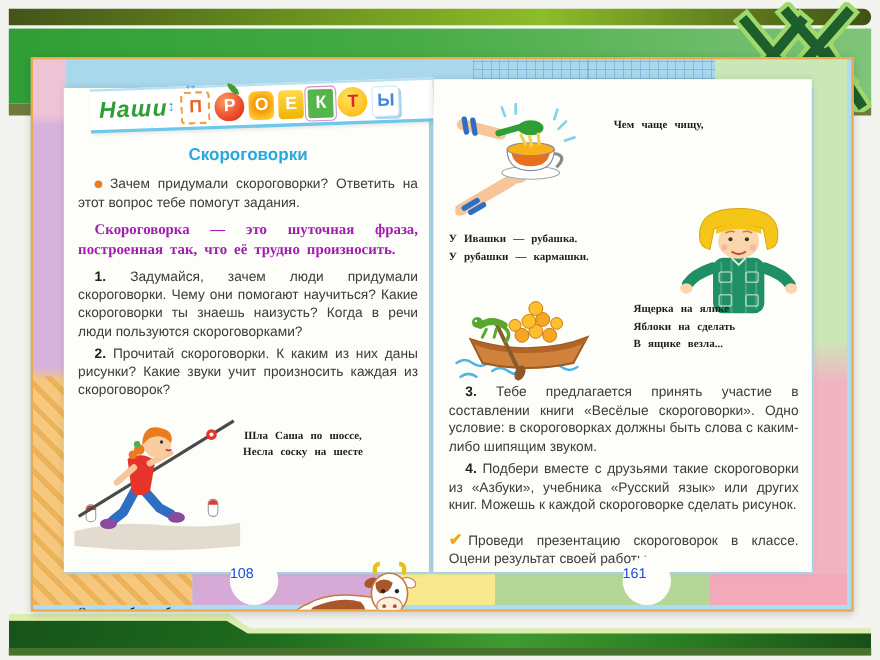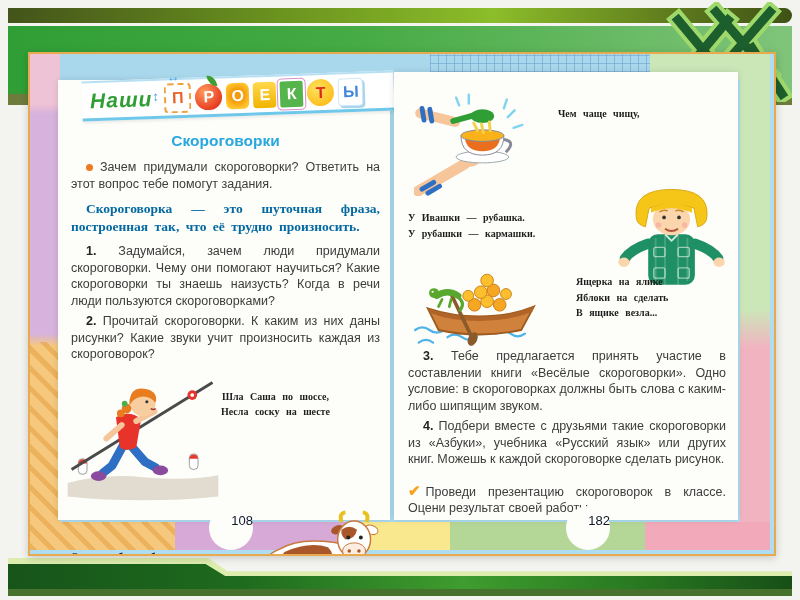--- a/index.html
+++ b/index.html
@@ -34,21 +34,21 @@
   .m-right{position:absolute;left:710px;top:0;width:30px;height:496px;
     background:linear-gradient(to bottom,#cbe7b8 0 255px,#f2b3c1 295px);}
   .m-bottom{position:absolute;left:0;top:468px;width:740px;height:28px;display:flex;}
   .mb-orange{width:145px;background:#f5c87e;
     background-image:repeating-linear-gradient(45deg,rgba(224,150,50,.45) 0 5px,rgba(0,0,0,0) 5px 14px);}
   .mb-violet{width:185px;background:#d6a9d6;}
   .mb-yellow{width:90px;background:#f9e88d;}
   .mb-green{width:195px;background:#b4d798;}
   .mb-pink{flex:1;background:#f2a9ba;}
   .pn-circle{position:absolute;top:452px;width:44px;height:44px;border-radius:50%;background:#fdfdfa;
-    z-index:4;text-align:right;font-size:13px;color:#0f172a;padding-top:7px;box-sizing:border-box;}
+    z-index:4;text-align:left;font-size:13px;color:#1d4ed8;padding-top:7px;box-sizing:border-box;}
   .pn-left{left:179px;} .pn-right{left:536px;}
   
   .page{position:absolute;background:#fdfdfa;z-index:2;box-shadow:0 0 6px rgba(0,0,0,.12);}
   .page-left{left:28px;top:26px;width:332px;height:440px;}
   .page-right{left:364px;top:18px;width:344px;height:448px;}
   
   .header-band{position:absolute;left:24px;top:-4px;width:312px;height:40px;background:#fff;
     transform:rotate(-2deg);border-top:2px solid #b7e0f2;border-bottom:3px solid #6fc8ea;
     display:flex;align-items:center;padding-left:8px;box-sizing:border-box;box-shadow:1px 2px 3px rgba(0,0,0,.08);}
   .nashi{font-style:italic;font-weight:bold;font-size:21px;color:#2f9e35;margin-right:12px;letter-spacing:1px;}
@@ -67,21 +67,21 @@
   .b-k{background:#56b44c;color:#fff;border-radius:2px;box-shadow:0 0 0 2px #fff,0 0 0 3px #d78fcc;}
   .b-t{width:27px;height:27px;border-radius:50%;
     background:radial-gradient(circle at 40% 35%,#ffe25e,#fdbb18 80%);color:#e2261d;}
   .b-y{background:#fff;color:#3f86d9;border:1px solid #cfe8f5;box-shadow:2px 2px 0 #a8d4ee;}
   
   .pl-content{position:absolute;left:13px;right:10px;top:44px;}
   .page-title{text-align:center;color:#29a8df;font-weight:bold;font-size:15.5px;margin:8px 0 9px;}
   p.body{font-size:12.5px;line-height:1.32;color:#3c3c3c;text-align:justify;margin:0 0 4px;text-indent:15px;}
   .bullet{display:inline-block;width:7px;height:7px;border-radius:50%;background:#ee7a1f;margin-right:7px;}
   .definition{font-family:"Liberation Serif",serif;font-weight:bold;font-size:13.5px;line-height:1.35;
-    color:#0369a1;text-align:justify;margin:8px 0 7px;text-indent:15px;word-spacing:3px;}
+    color:#a21caf;text-align:justify;margin:8px 0 7px;text-indent:15px;word-spacing:3px;}
   .tnum{font-weight:bold;color:#222;}
   .twister{font-family:"Liberation Serif",serif;font-weight:bold;font-size:10px;line-height:1.55;
     color:#1d1d1d;word-spacing:4px;}
   .row-sasha{position:relative;height:142px;margin-top:4px;}
   .girl-svg{position:absolute;left:-8px;top:2px;}
   .tw-sasha{position:absolute;left:150px;top:22px;text-align:center;}
   .row-bychok{position:relative;height:108px;}
   .tw-bychok{position:absolute;left:0px;top:40px;}
   .cow-svg{position:absolute;right:-6px;top:-12px;}
   
@@ -311,15 +311,15 @@
           </div>
         </div>
 
         <p class="body"><span class="tnum">3.</span> <span>Тебе предлагается принять участие в составлении книги «Весёлые скороговорки». Одно условие: в скороговорках должны быть слова с каким-либо шипящим звуком.</span></p>
         <p class="body"><span class="tnum">4.</span> <span>Подбери вместе с друзьями такие скороговорки из «Азбуки», учебника «Русский язык» или других книг. Можешь к каждой скороговорке сделать рисунок.</span></p>
         <p class="final"><span class="check">✔</span><span>Проведи презентацию скороговорок в классе. Оцени результат своей работы.</span></p>
       </div>
     </div>
 
     <div class="pn-circle pn-left">108</div>
-    <div class="pn-circle pn-right">182</div>
+    <div class="pn-circle pn-right">161</div>
   </div>
 </div>
 
 </body></html>

